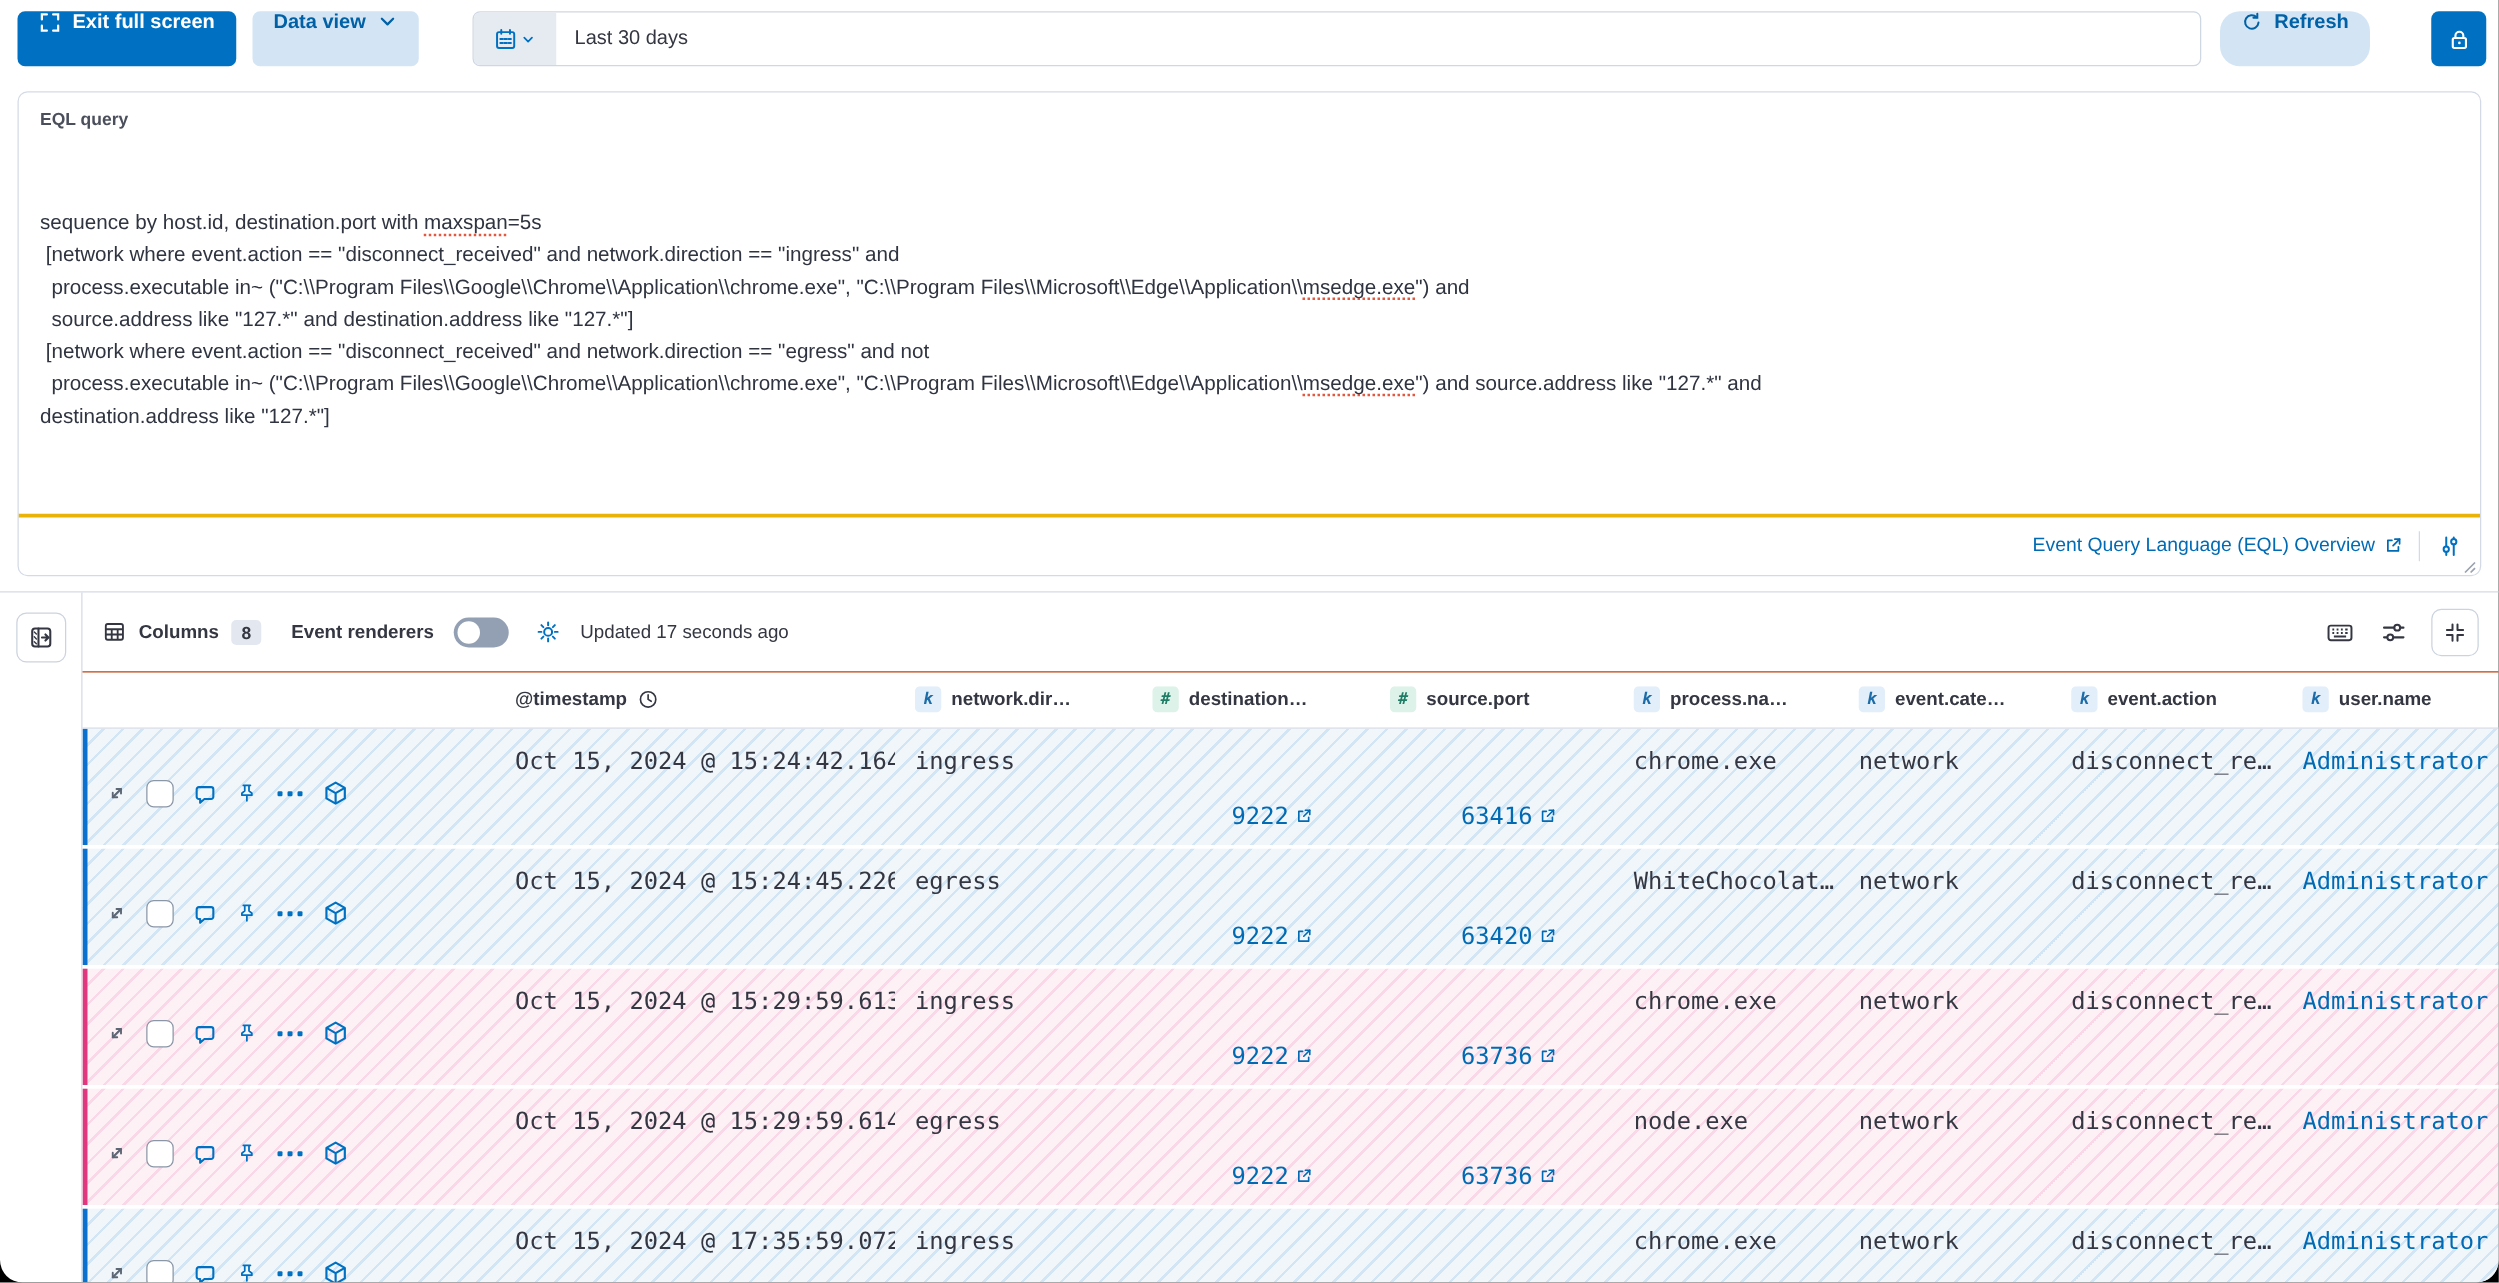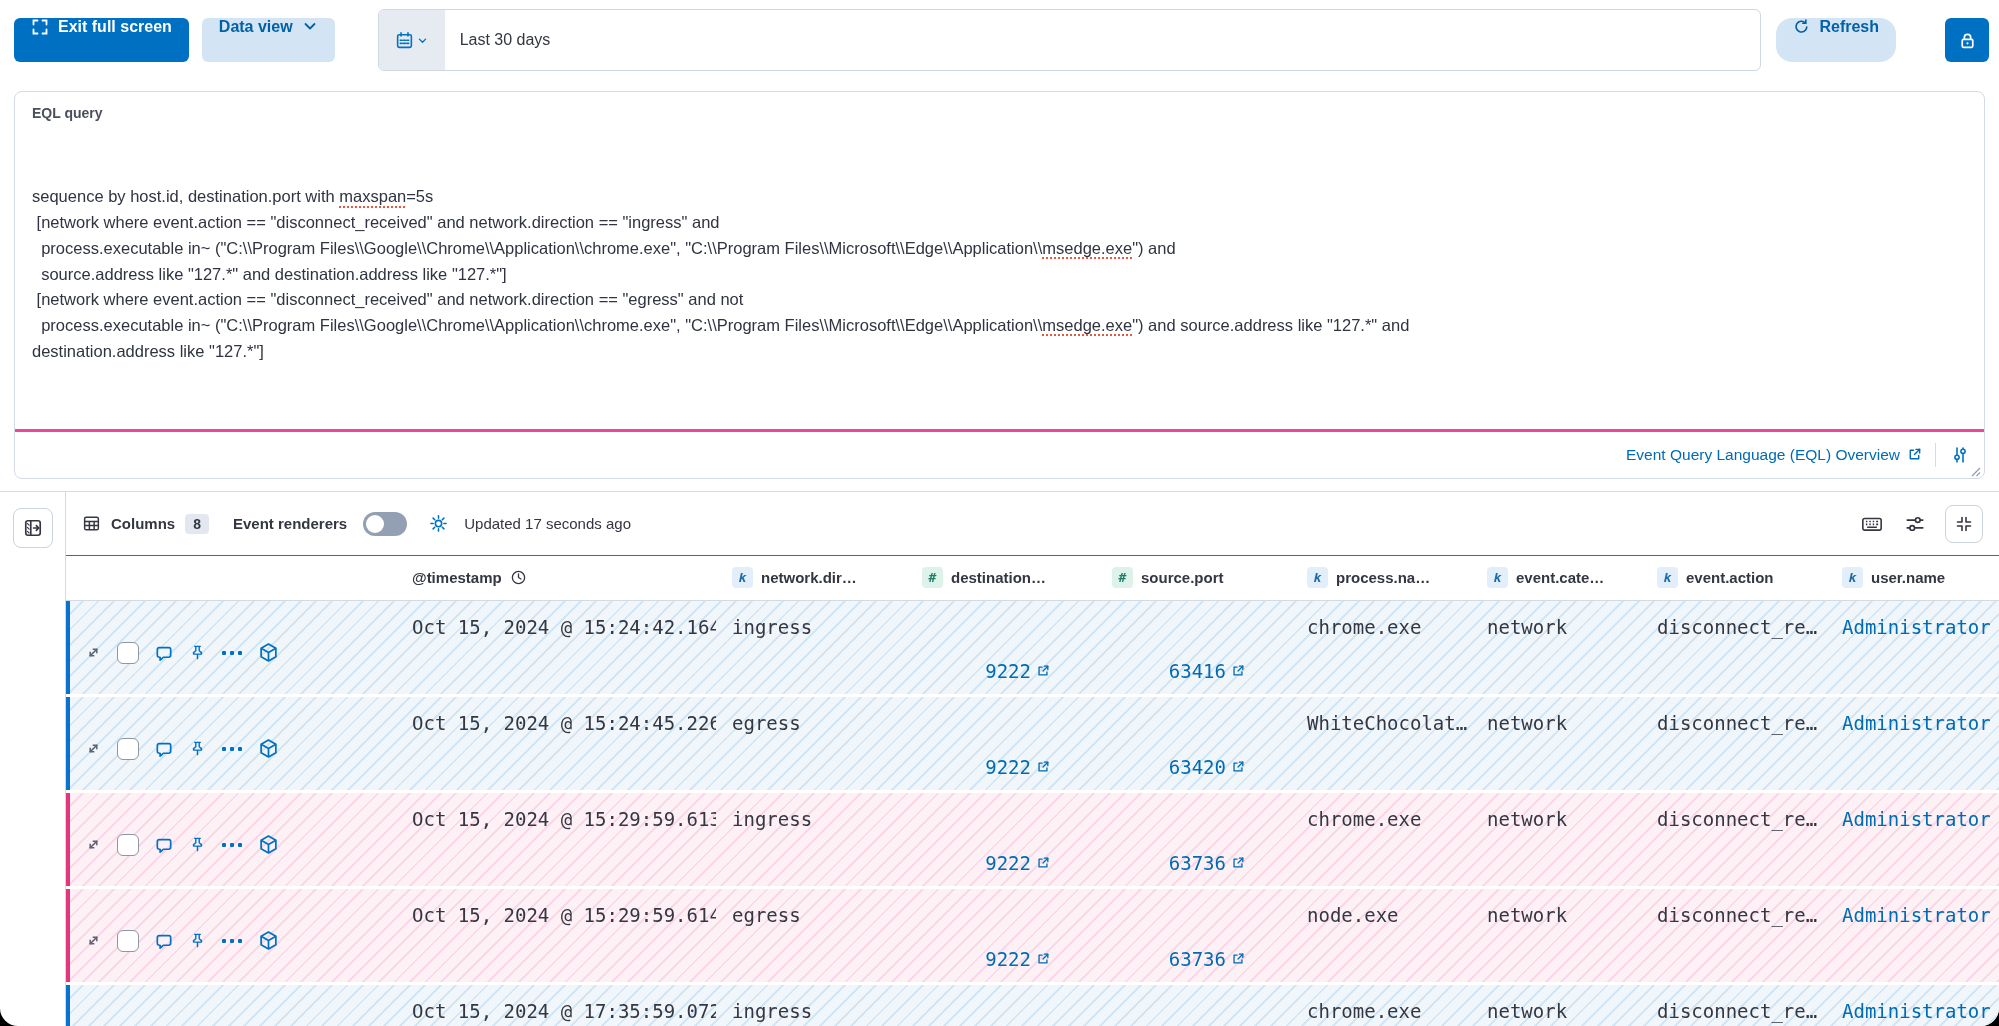--- a/index.html
+++ b/index.html
@@ -13,34 +13,34 @@
        font-family:"Liberation Sans",sans-serif;color:var(--text);}
   .app{width:1999px;height:1026px;background:#fff;border-radius:0 0 18px 18px;
        overflow:hidden;display:flex;flex-direction:column;}
 
   
   .topbar{display:flex;align-items:center;gap:13px;padding:9px 10px 8px 14px;flex:0 0 auto;}
   .btn{display:flex;gap:9px;height:44px;border-radius:6px;
        font-size:16px;font-weight:700;padding:0 17px;cursor:pointer;white-space:nowrap;}
   .btn-fill{background:var(--blue);color:#fff;}
   .btn-light{background:var(--blue-light-bg);color:var(--blue-text);}
-  .date-group{flex:1;display:flex;align-items:center;height:62px;border:1px solid #cfd7e2;
+  .date-group{flex:1;display:flex;align-items:center;height:44px;border:1px solid #cfd7e2;
        border-radius:6px;background:#fff;overflow:hidden;margin-left:30px;}
   .date-picker-seg{width:66px;height:100%;background:#e6ebf2;display:flex;align-items:center;
        justify-content:center;gap:3px;color:var(--blue);flex:0 0 auto;}
   .date-text{padding-left:15px;font-size:16px;color:var(--text);}
   .lock-btn{width:44px;height:44px;border-radius:6px;background:var(--blue);display:flex;
        align-items:center;justify-content:center;margin-left:36px;flex:0 0 auto;}
   .refresh-btn{margin-left:2px;border-radius:16px;}
 
   
   .eql-panel{margin:12px 14px 0;border:1px solid var(--border);border-radius:8px;flex:0 0 auto;background:#fff;}
   .eql-label{padding:13px 17px 9px;font-size:14px;font-weight:600;color:#4a4f5b;}
   .eql-query{padding:3px 17px 13px;font-size:16.5px;line-height:25.7px;color:#2f3440;
-       white-space:pre-wrap;border-bottom:3px solid #ec4899;position:relative;}
+       white-space:pre-wrap;border-bottom:3px solid #eab308;position:relative;}
   .squig{text-decoration:underline dotted #e4583f 2px;text-underline-offset:4px;}
   .resize-handle{position:absolute;right:3px;bottom:3px;width:12px;height:12px;}
   .eql-footer{display:flex;align-items:center;justify-content:flex-end;gap:13px;padding:11px 13px;}
   .eql-link{display:flex;align-items:center;gap:7px;color:var(--link);font-size:15.5px;cursor:pointer;}
   .vdiv{width:1px;height:24px;background:var(--border);}
   .icon-btn{display:flex;align-items:center;justify-content:center;cursor:pointer;background:none;border:none;padding:2px;}
 
   
   .tsection{flex:1;display:flex;min-height:0;margin-top:12px;border-top:1px solid var(--border);}
   .rail{width:66px;flex:0 0 auto;border-right:1px solid var(--border);display:flex;

